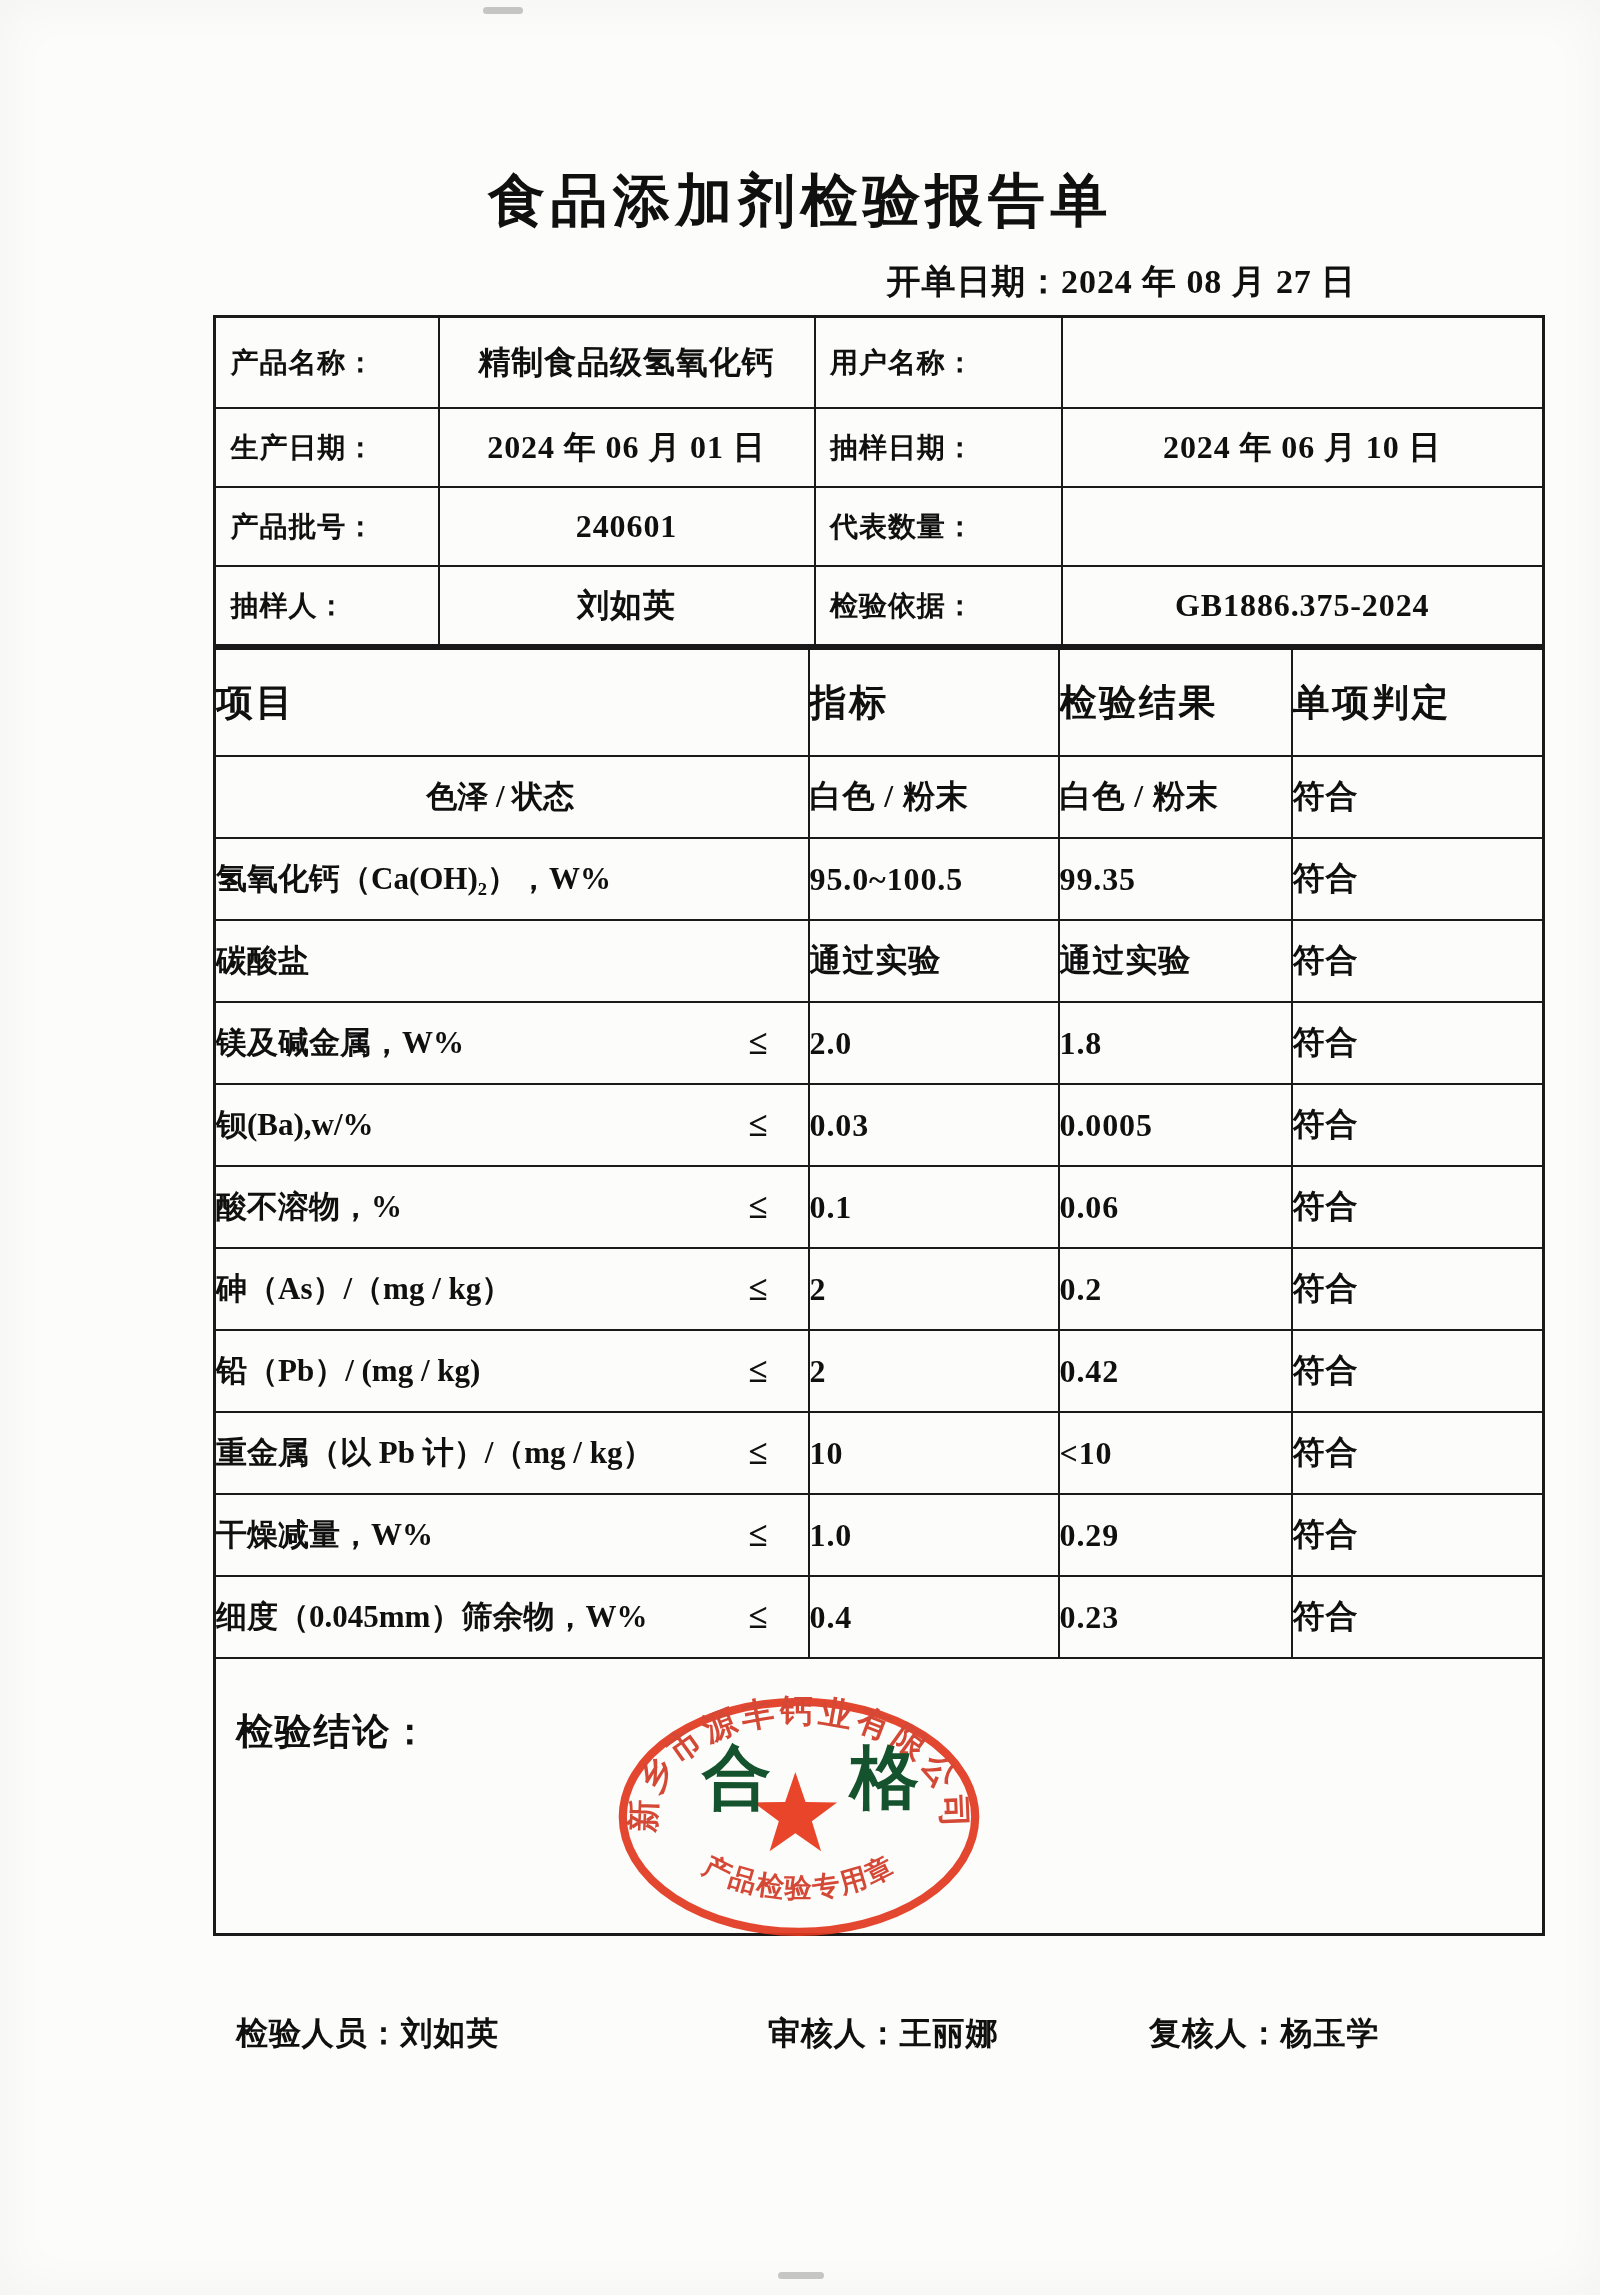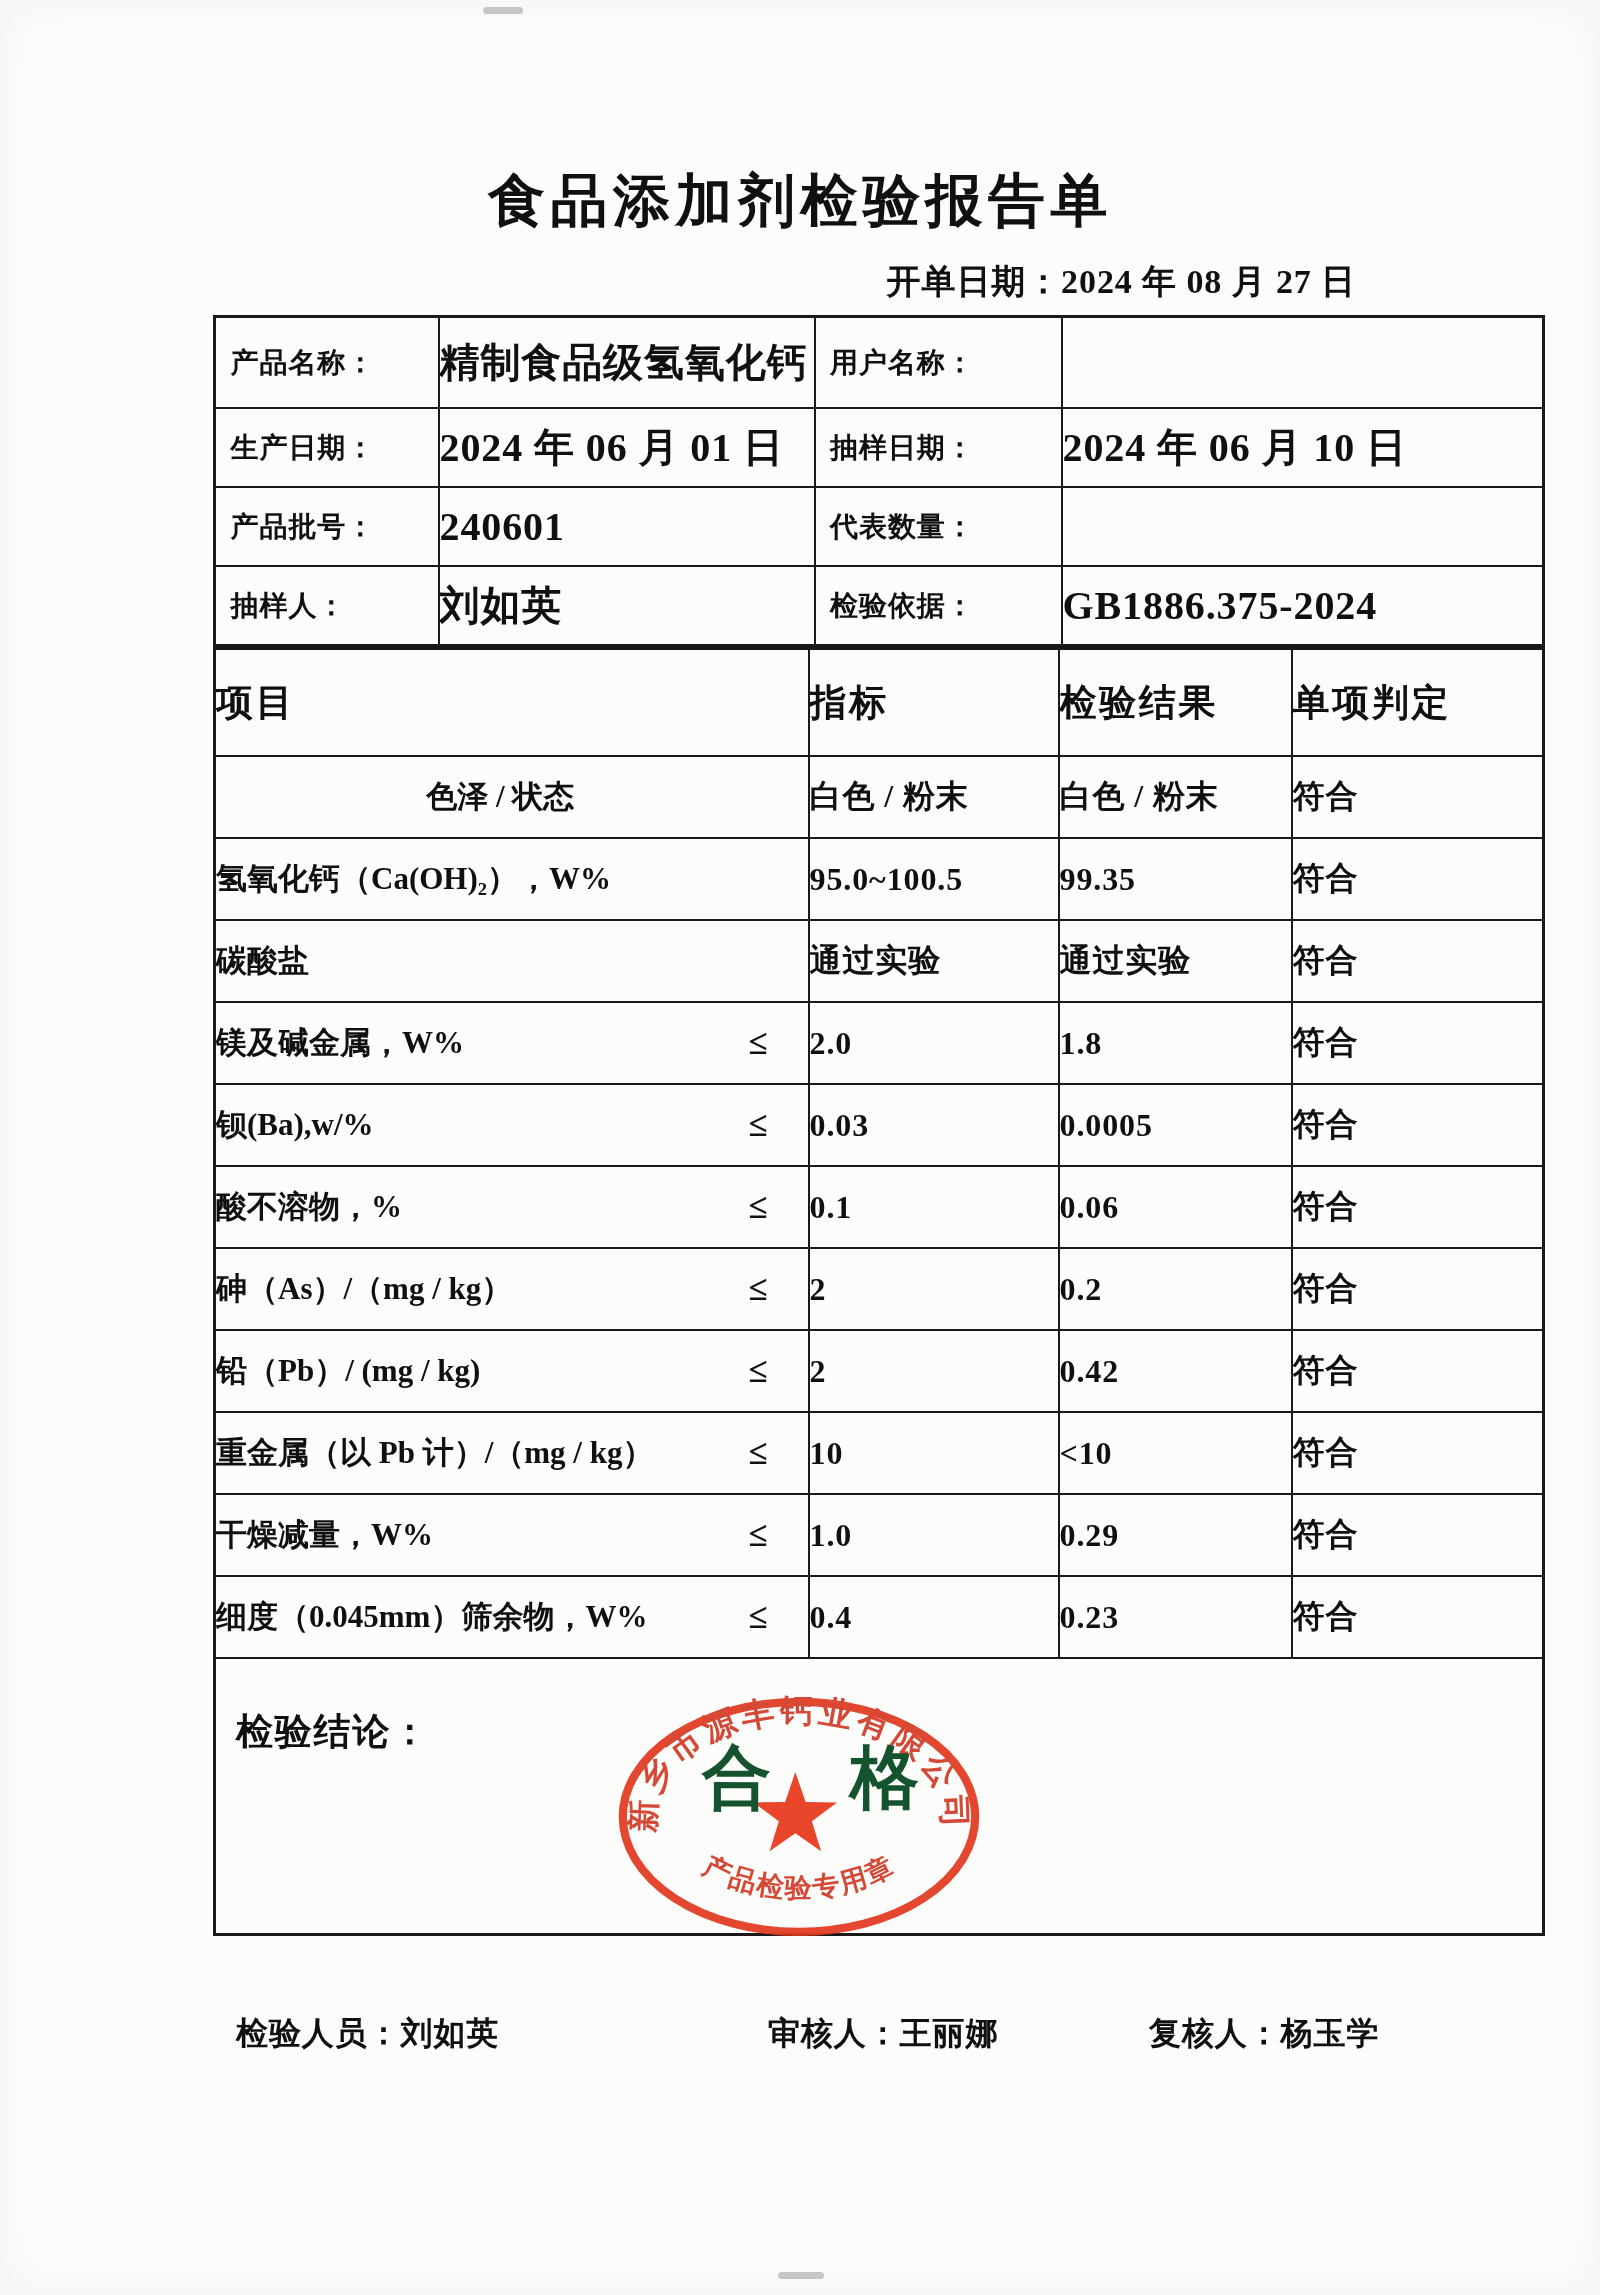--- a/index.html
+++ b/index.html
@@ -26,21 +26,21 @@
   table{border-collapse:collapse;table-layout:fixed;width:1329px;}
   table,td{border:2.7px solid #1a1a1a;}
   table{border-width:3.7px;}
   td{vertical-align:middle;padding:0;overflow:hidden;}
   
   .info tr:nth-child(1) td{height:89px;}
   .info tr:nth-child(2) td{height:77px;}
   .info tr:nth-child(3) td{height:77px;}
   .info tr:nth-child(4) td{height:77px;}
   .info .lbl{font-size:28px;padding-left:14.6px;letter-spacing:0.9px;}
-  .info .val{font-size:40px;text-align:left;letter-spacing:0.9px;}
+  .info .val{font-size:32px;text-align:center;letter-spacing:0.9px;}
   
   .main tr.hdr td{height:105px;font-size:37px;text-align:left;letter-spacing:2.7px;}
   .main tr.row td{height:80px;}
   .main td.item{font-size:31px;}
   .item-in{display:flex;align-items:center;justify-content:space-between;padding-left:0;}
   .item-in.c{justify-content:center;padding-left:17px;}
   .le{font-size:35px;margin-right:40px;font-weight:700;}
   .main .spec,.main .res,.main .jud{font-size:32px;text-align:left;letter-spacing:0.9px;}
   .main td.concl{height:274px;vertical-align:top;}
   .concl-label{font-size:37px;padding:48px 0 0 20px;letter-spacing:1.8px;}

